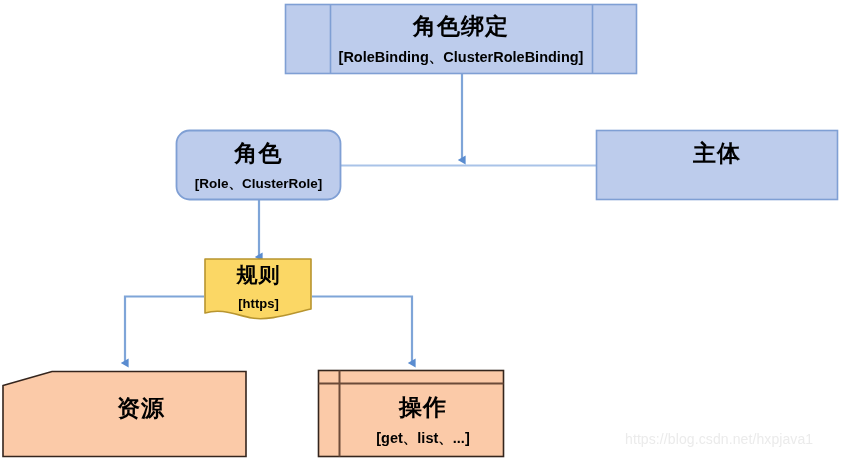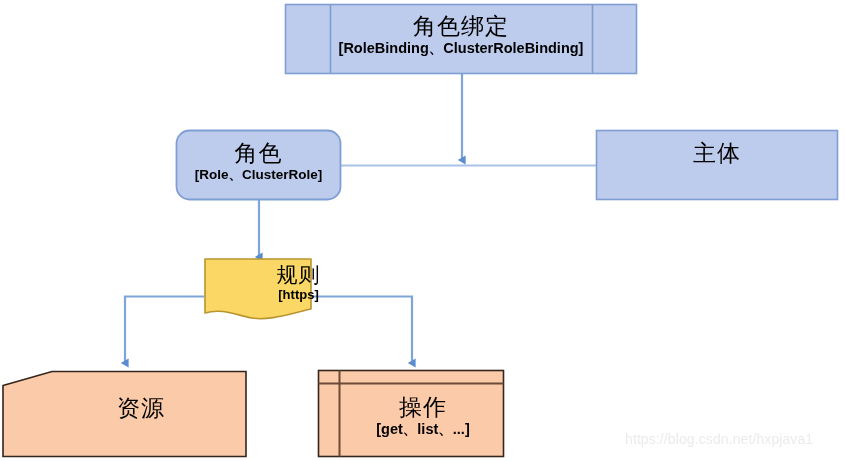--- a/index.html
+++ b/index.html
@@ -33,29 +33,29 @@
   
   .node-text {
     position: absolute;
     text-align: center;
     line-height: 1.15;
     pointer-events: none;
     -webkit-font-smoothing: antialiased;
   }
   .title-cn {
     font-size: 23px;
-    font-weight: 400;
+    font-weight: 700;
     letter-spacing: 1px;
     white-space: nowrap;
   }
   .subtitle-en {
     font-size: 14.5px;
     font-weight: 700;
     white-space: nowrap;
-    margin-top: 1px;
+    margin-top: 10px;
   }
   .subtitle-underline {
     text-decoration: underline;
     text-underline-offset: 2px;
   }
   .subtitle-small {
     font-size: 13.5px;
     font-weight: 700;
   }
   .rule-title {
@@ -160,21 +160,21 @@
     </div>
   </div>
 
   <div class="node-box" style="left:596px; top:130px; width:242px; height:70px;padding-left:30px;">
     <div class="node-text" style="left:0; top:10px; width:242px;">
       <div class="title-cn">主体</div>
     </div>
   </div>
 
   <div class="node-box" style="left:205px; top:259px; width:107px; height:60px;">
-    <div class="node-text" style="left:0; top:4px; width:107px;padding-left:40px;">
+    <div class="node-text" style="left:0; top:4px; width:107px;">
       <div class="title-cn rule-title">规则</div>
       <div class="subtitle-en rule-sub">[https]</div>
     </div>
   </div>
 
   <div class="node-box" style="left:3px; top:371px; width:244px; height:86px;">
     <div class="node-text" style="left:0; top:24px; width:276px;">
       <div class="title-cn">资源</div>
     </div>
   </div>

